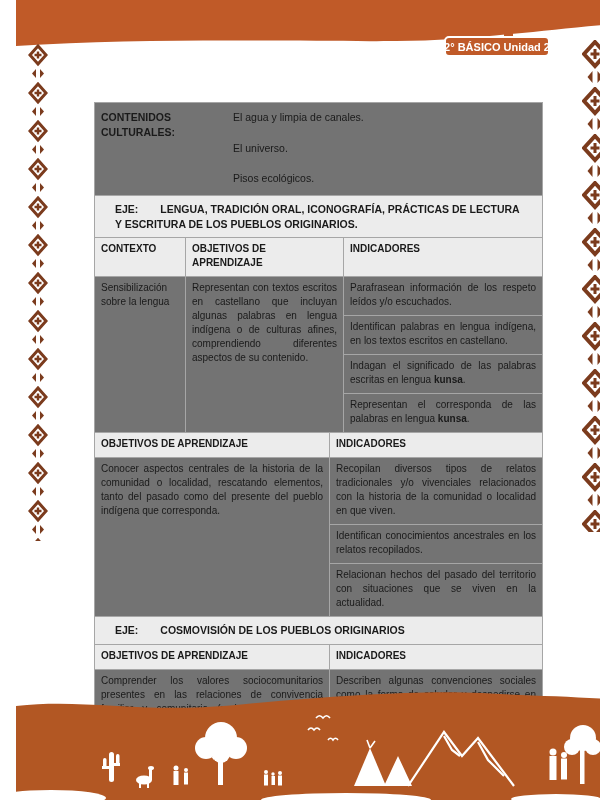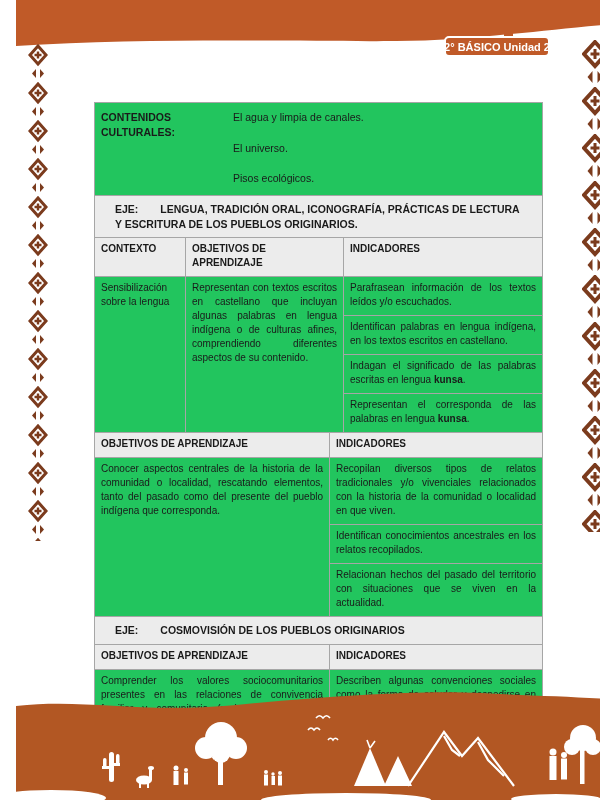--- a/index.html
+++ b/index.html
@@ -15,21 +15,21 @@
     box-sizing:border-box;display:flex;align-items:center;justify-content:center;
     color:#fff;font-weight:bold;font-size:11px;white-space:nowrap;
   }
   .tab-stub{position:absolute;top:26px;left:488px;width:9px;height:13px;background:#c05a28;}
   .side-border{position:absolute;}
   .side-border.left{left:12px;top:44px;}
   .side-border.right{right:8px;top:40px;}
   .landscape{position:absolute;left:0;bottom:0;width:600px;height:110px;}
   
   .content{position:absolute;left:78px;top:103px;width:449px;font-size:10.5px;line-height:1.4;}
-  .block{border:1px solid #a6a6a6;box-sizing:border-box;background:#22c55e;}
+  .block{border:1px solid #a6a6a6;box-sizing:border-box;background:#737373;}
   .stack > .block{margin-top:-1px;}
   .cont-row{display:flex;padding:7px 6px 9px 6px;}
   .cont-label{font-weight:bold;width:132px;flex:none;}
   .cont-items{display:flex;flex-direction:column;gap:16px;}
   .eje-row{background:#ececec;padding:6px 20px;font-weight:bold;}
   .tabsp{display:inline-block;width:22px;}
   table{border-collapse:collapse;width:449px;table-layout:fixed;}
   td,th{
     border:1px solid #a6a6a6;vertical-align:top;padding:4px 6px 6px 6px;
     font-size:10px;line-height:1.4;
@@ -95,21 +95,21 @@
     <table class="block">
       <tbody>
         <tr>
           <th class="col-contexto">CONTEXTO</th>
           <th class="col-obj3">OBJETIVOS DE APRENDIZAJE</th>
           <th>INDICADORES</th>
         </tr>
         <tr>
           <td rowspan="4">Sensibilización sobre la lengua</td>
           <td rowspan="4" class="just">Representan con textos escritos en castellano que incluyan algunas palabras en lengua indígena o de culturas afines, comprendiendo diferentes aspectos de su contenido.</td>
-          <td class="just"><span>Parafrasean información de los textos leídos y/o escuchados.</span><b></b><span></span></td>
+          <td class="just"><span>Parafrasean información de los respeto leídos y/o escuchados.</span><b></b><span></span></td>
         </tr>
         <tr>
           <td class="just"><span>Identifican palabras en lengua indígena, en los textos escritos en castellano.</span><b></b><span></span></td>
         </tr>
         <tr>
           <td class="just"><span>Indagan el significado de las palabras escritas en lengua </span><b>kunsa</b><span>.</span></td>
         </tr>
         <tr>
           <td class="just"><span>Representan el corresponda de las palabras en lengua </span><b>kunsa</b><span>.</span></td>
         </tr>

